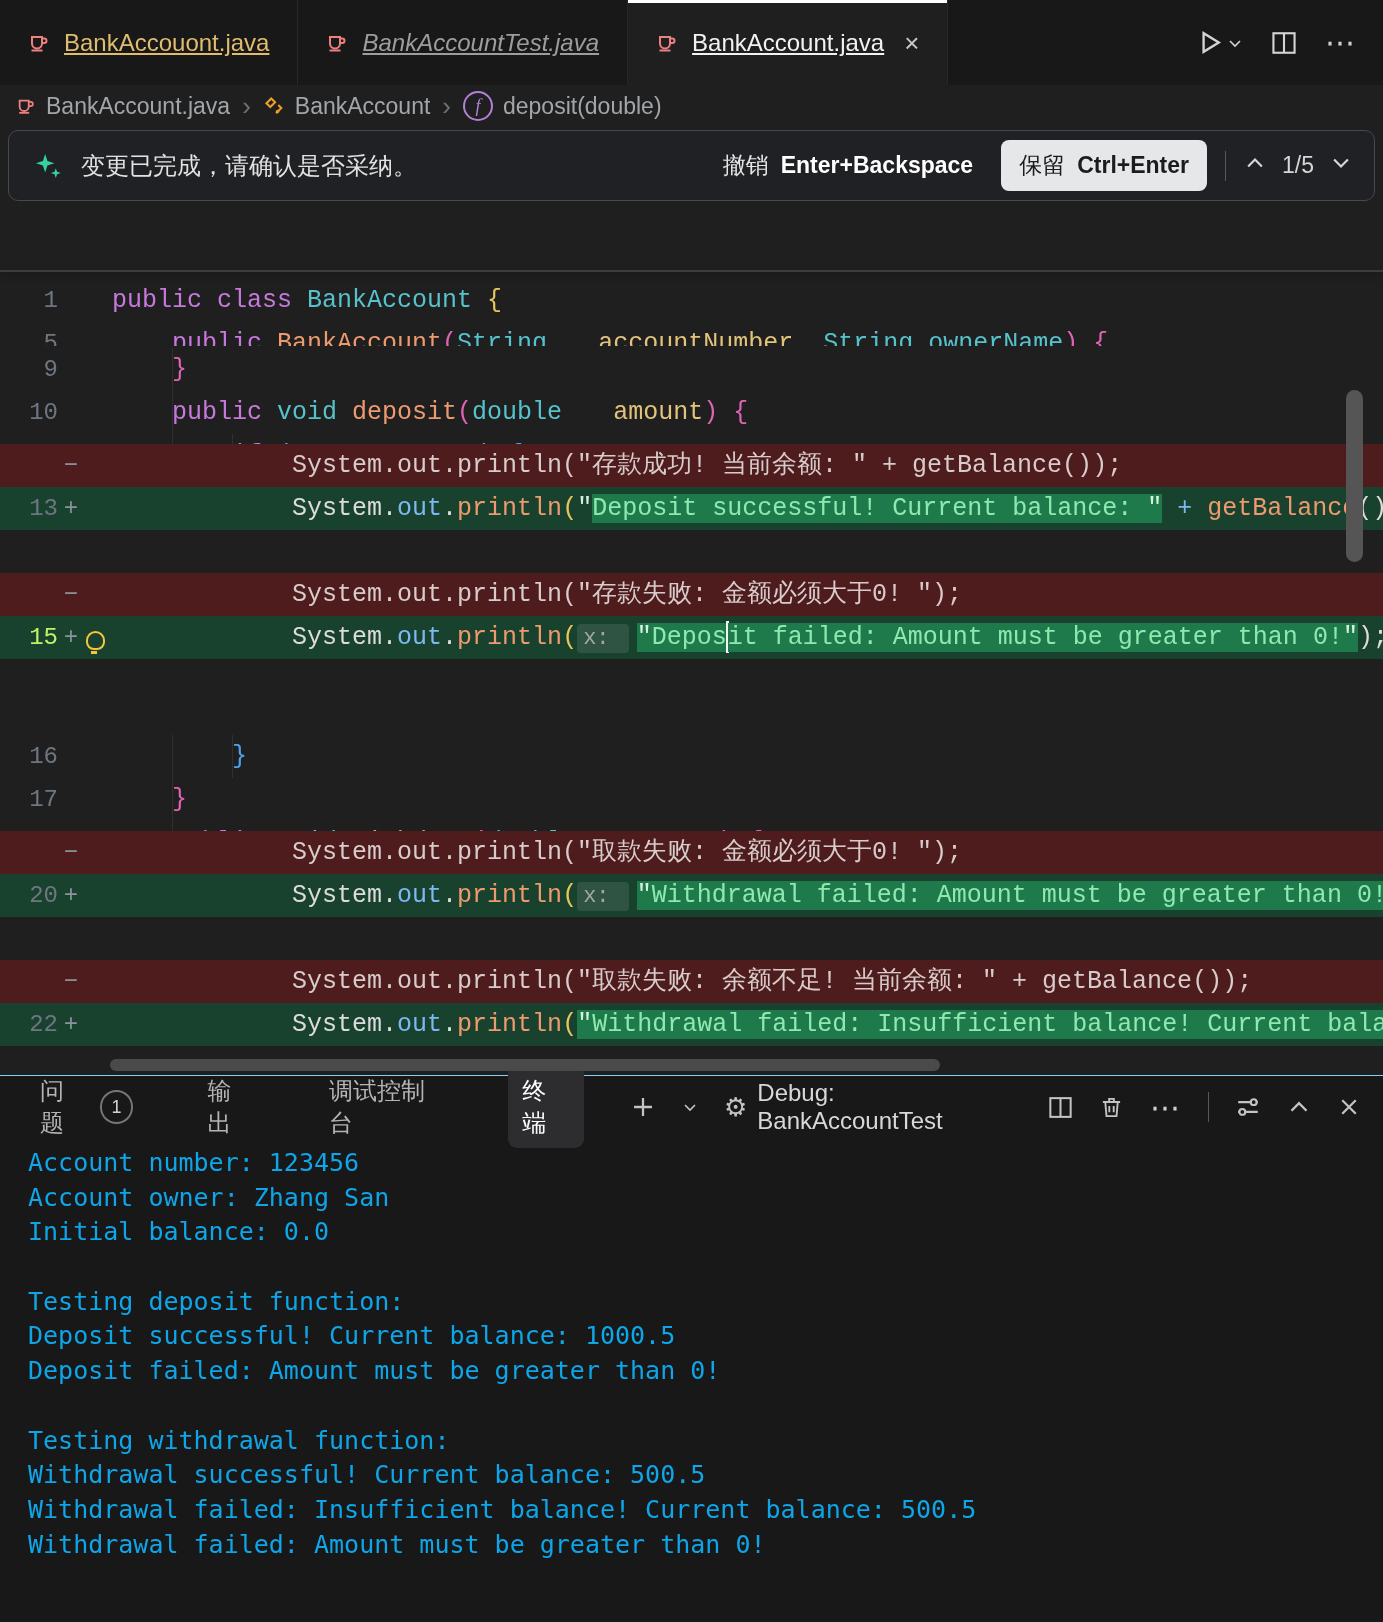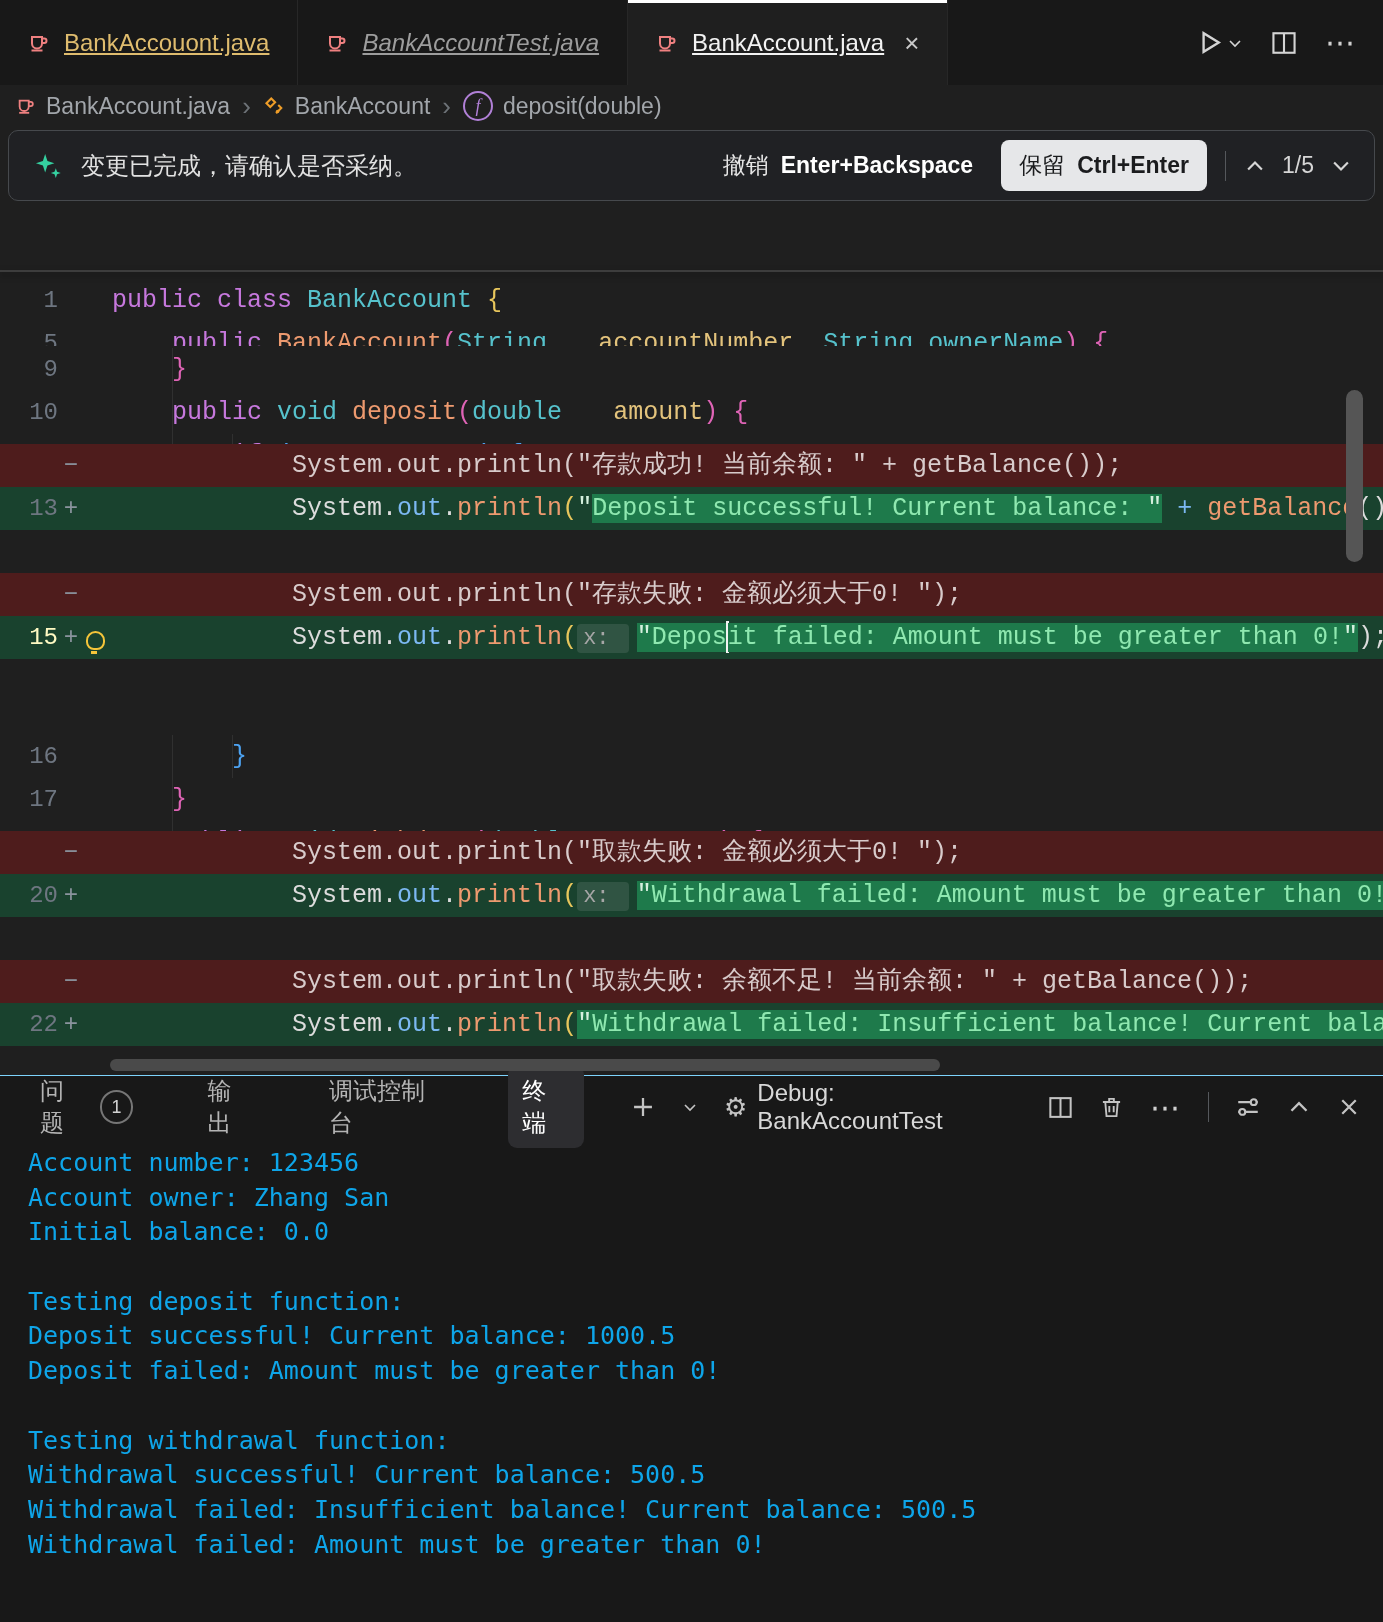--- a/index.html
+++ b/index.html
@@ -38,31 +38,31 @@
          background:#202124;border:1px solid #46494d;border-radius:10px;display:flex;align-items:center;
          padding:0 22px;gap:16px;}
   .notif .msg{font-size:24px;color:#e2e2e2;}
   .notif-right{margin-left:auto;display:flex;align-items:center;gap:18px;}
   .undo-btn{display:flex;align-items:center;gap:12px;color:#e6e6e6;font-size:23px;cursor:pointer;padding:8px 10px;border-radius:6px;}
   .undo-btn .kbd{font-weight:bold;color:#ffffff;}
   .keep-btn{display:flex;align-items:center;gap:12px;background:#e6e7e9;color:#1b1c1e;font-size:23px;
             border-radius:8px;padding:10px 18px;cursor:pointer;}
   .keep-btn .kbd{font-weight:bold;}
   .v-sep{width:1px;height:30px;background:#55585c;}
-  .nav-group{display:flex;align-items:center;gap:16px;color:#d6d6d6;font-size:23px;}
+  .nav-group{display:flex;align-items:flex-start;gap:16px;color:#d6d6d6;font-size:23px;}
 
   
   .code{position:absolute;left:0;top:76px;width:1383px;font-family:"DejaVu Sans Mono",monospace;font-size:25px;}
   .crow{position:relative;height:43px;line-height:43px;white-space:pre;font-family:Liberation Mono, monospace;}
   .crow.removed{background:#4e1c1c;}
   .crow.added{background:#19422e;}
   .crow.partial{height:24px;overflow:hidden;}
   .sticky-sep{height:2px;background:#3d3d3d;box-shadow:0 3px 7px rgba(0,0,0,.45);}
   .lnum{display:inline-block;width:58px;text-align:right;color:#6e7681;font-size:24px;vertical-align:top;}
-  .lnum.active{color:#fef9c3;}
+  .lnum.active{color:#bef264;}
   .lmark{display:inline-block;width:26px;text-align:center;color:#8b949e;font-size:24px;vertical-align:top;}
   .bulbcell{display:inline-block;width:28px;vertical-align:top;}
   .bulb{display:inline-block;width:15px;height:15px;border:2.5px solid #f5c53a;border-radius:50% 50% 42% 42%;
         position:relative;top:6px;left:2px;}
   .bulb::after{content:"";position:absolute;left:3px;bottom:-6px;width:6px;height:3px;background:#f5c53a;}
   .codetxt{white-space:pre;}
   .guide{position:absolute;top:0;bottom:0;width:1px;background:rgba(255,255,255,.08);}
   .tok-kw{color:#c678dd;} .tok-ty{color:#56c2cc;} .tok-fn{color:#ed9a6f;}
   .tok-var{color:#e3c37c;margin-left:36px;} .tok-pl{color:#dcdcdc;} .tok-op{color:#7cb8f2;}
   .tok-num{color:#f3706a;} .tok-p1{color:#e8c65c;} .tok-p2{color:#df64b6;}

